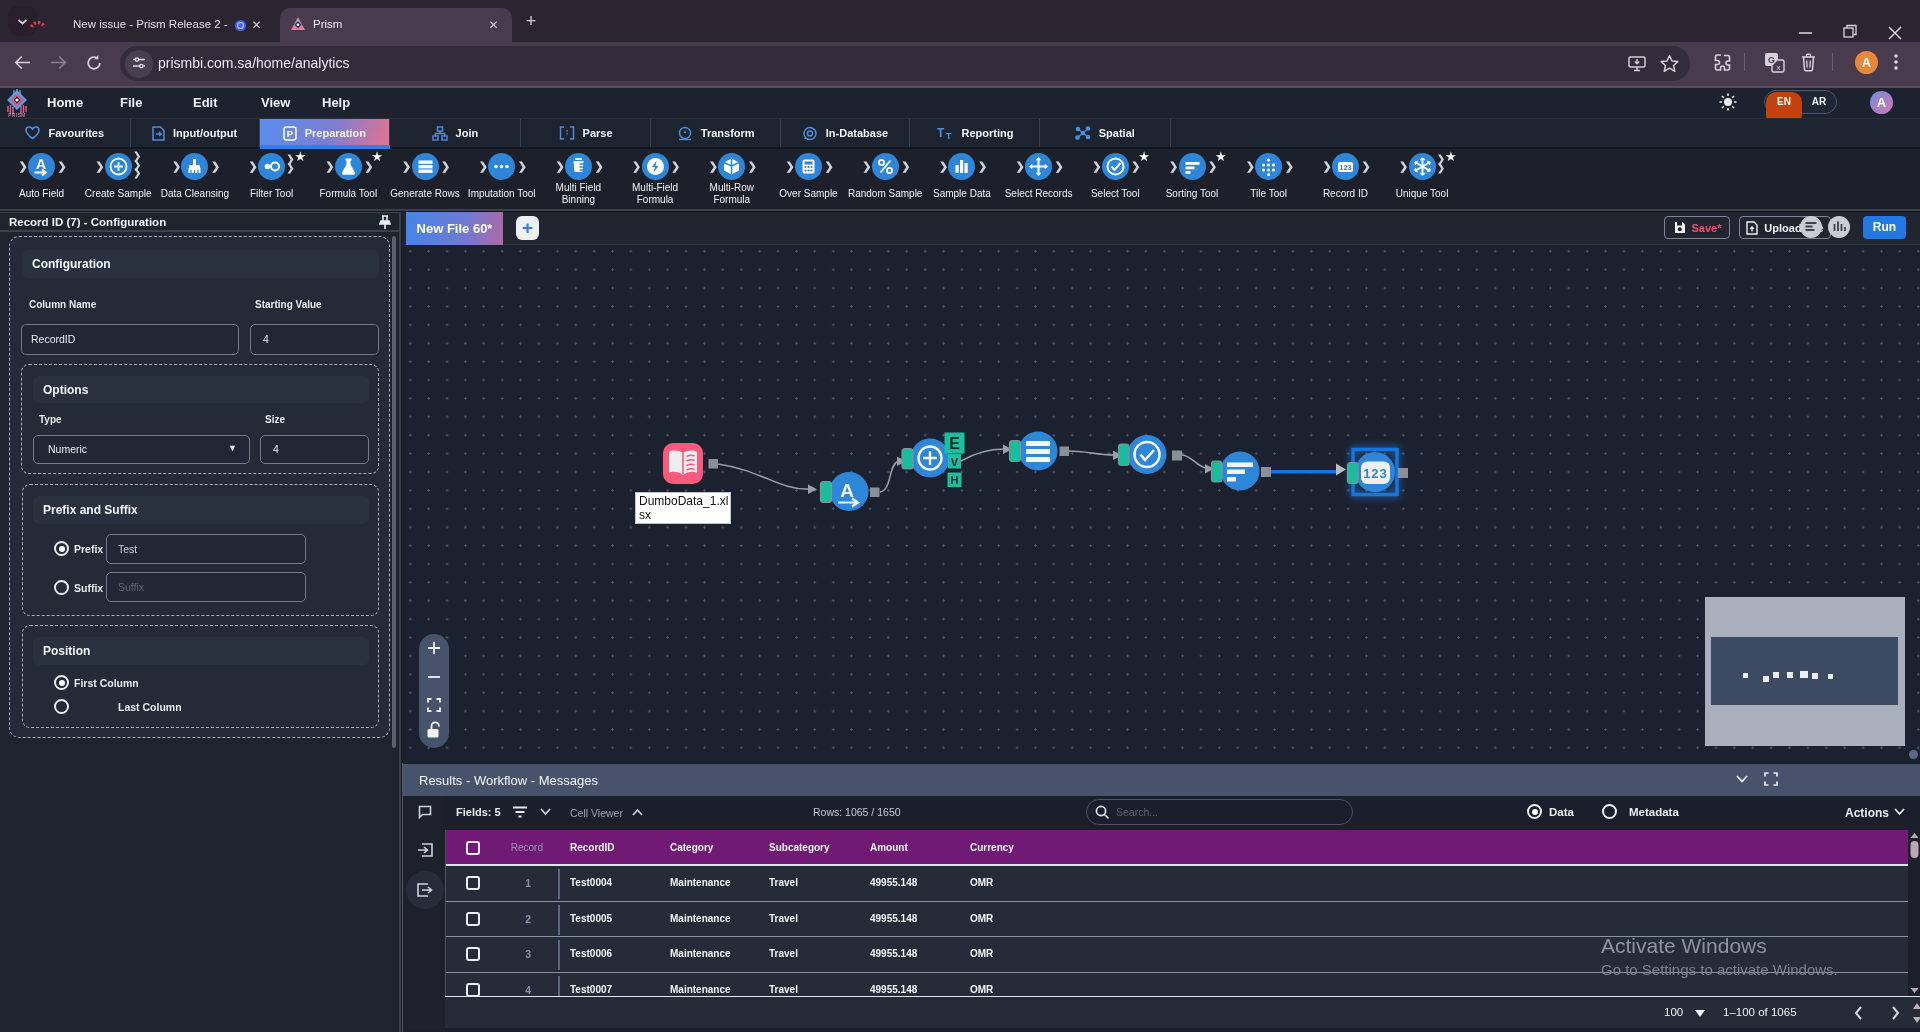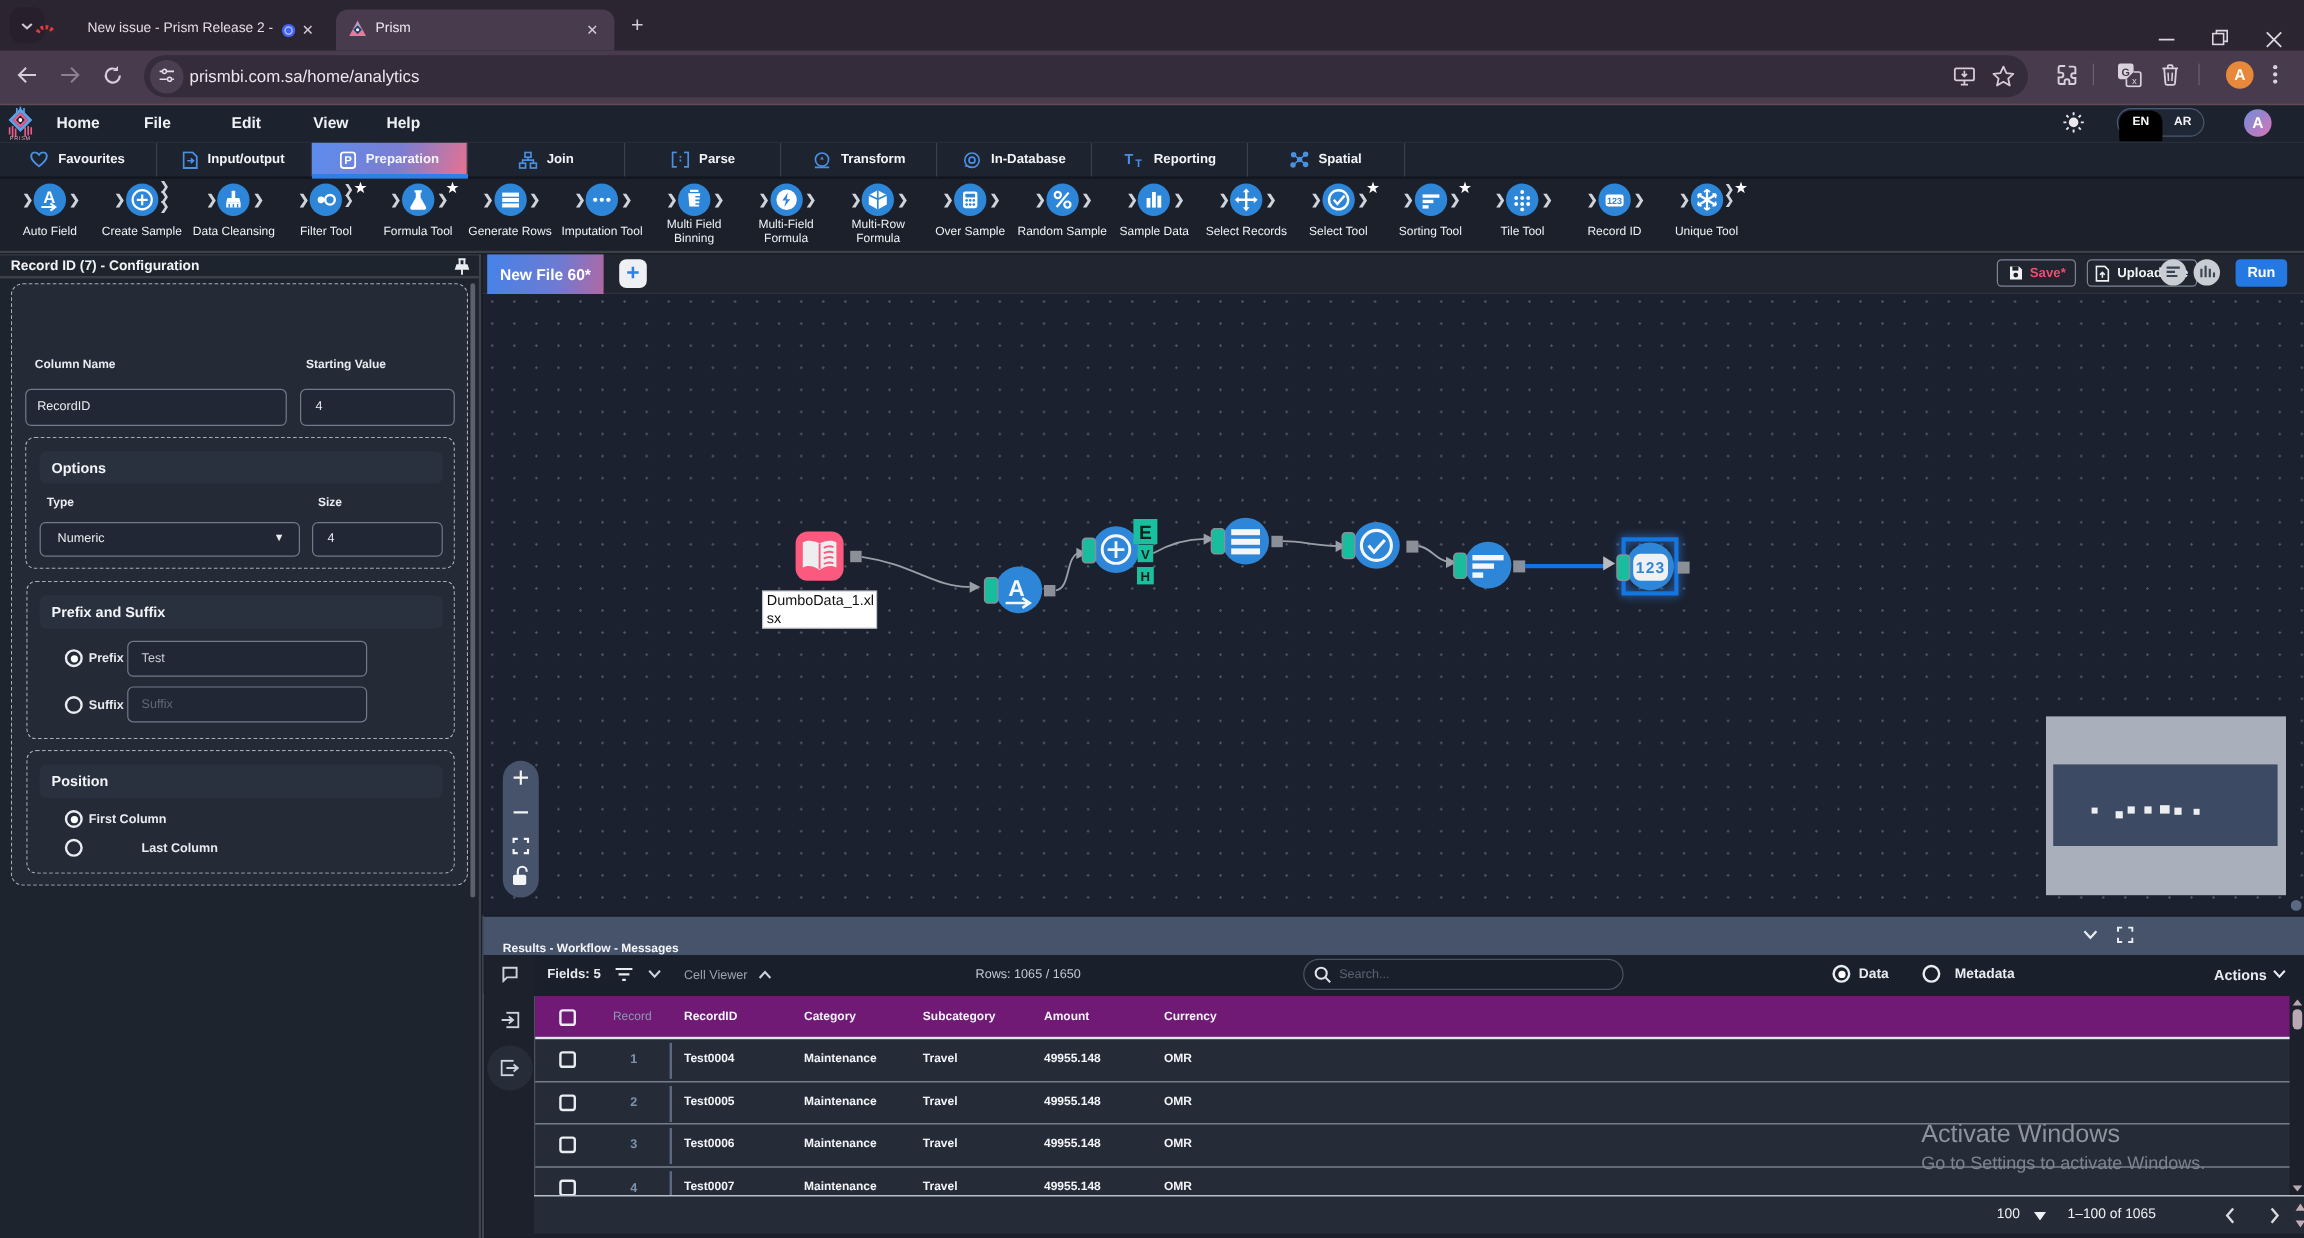--- a/index.html
+++ b/index.html
@@ -192,21 +192,21 @@
   <div class="menu" style="left:193px;">Edit</div>
   <div class="menu" style="left:261px;">View</div>
   <div class="menu" style="left:322px;">Help</div>
   <svg class="abs" style="left:1719px;top:5px" width="18" height="18" viewBox="0 0 18 18">
       <circle cx="9" cy="9" r="4" fill="#e9e9eb"></circle>
       <g stroke="#e9e9eb" stroke-width="1.6">
         <path d="M9 0.5 v2.5 M9 15 v2.5 M0.5 9 h2.5 M15 9 h2.5 M3 3 l1.8 1.8 M13.2 13.2 l1.8 1.8 M15 3 l-1.8 1.8 M4.8 13.2 L3 15"></path>
       </g>
     </svg>
   <div class="abs" style="left:1764px;top:2px;width:73px;height:24px;border:1.5px solid #4a5870;border-radius:12px;background:#1f2734;"></div>
-  <div class="abs" style="left:1766px;top:4px;width:36px;height:33px;border-radius:10px;background:#000000;color:#fff;font-size:10px;font-weight:bold;text-align:center;line-height:20px;">EN</div>
+  <div class="abs" style="left:1766px;top:4px;width:36px;height:33px;border-radius:10px;background:#c2410c;color:#fff;font-size:10px;font-weight:bold;text-align:center;line-height:20px;">EN</div>
   <div class="abs" style="left:1808px;top:4px;width:22px;height:20px;color:#f0f2f5;font-size:10px;font-weight:bold;text-align:center;line-height:20px;">AR</div>
   <div class="abs" style="left:1870px;top:3px;width:23px;height:23px;border-radius:50%;background:linear-gradient(135deg,#6f8fd8,#d873b8);color:#fff;font-size:13px;font-weight:bold;text-align:center;line-height:23px;">A</div>
 </div>
 
 <div id="ribbon">
     <div class="rtab" style="left: 0px; width: 130.6px;">
       <svg width="15" height="14" viewBox="0 0 15 14">
         <path d="M7.5 12.5 C2 8.5 1 6 1 4.2 C1 2.4 2.4 1 4.1 1 C5.5 1 6.8 1.9 7.5 3 C8.2 1.9 9.5 1 10.9 1 C12.6 1 14 2.4 14 4.2 C14 6 13 8.5 7.5 12.5 Z" fill="none" stroke="#4a8fe0" stroke-width="1.6"></path>
       </svg>
       <span>Favourites</span>
@@ -539,20 +539,21 @@
     </div>
   </div>
 
 <div id="leftpanel">
   <div id="lp-head">Record ID (7) - Configuration
     <svg class="abs" style="left:378px;top:2px" width="14" height="15" viewBox="0 0 14 15">
         <path d="M4 1 h6 M5 1 v5 M9 1 v5 M3 6 h8 l1 3 H2 Z M7 9 v5" stroke="#e9edf2" stroke-width="1.6" fill="#e9edf2"></path>
       </svg>
   </div>
   <div id="lp-outer"></div>
+  <div class="sechead" style="left:22px;top:37px;width:357px;height:28px;">Configuration</div>
   <div class="flabel" style="left:29px;top:86px;">Column Name</div>
   <div class="flabel" style="left:255px;top:86px;">Starting Value</div>
   <div class="finput" style="left:21px;top:111px;width:218px;height:31px;line-height:29px;padding-left:9px;">RecordID</div>
   <div class="finput" style="left:250px;top:111px;width:129px;height:31px;line-height:29px;padding-left:12px;">4</div>
   <div class="dashbox" style="left:21px;top:151px;width:358px;height:110px;"></div>
   <div class="sechead" style="left:33px;top:163px;width:336px;height:27px;">Options</div>
   <div class="flabel" style="left:39px;top:201px;">Type</div>
   <div class="flabel" style="left:265px;top:201px;">Size</div>
   <div class="finput" style="left:33px;top:222px;width:217px;height:29px;line-height:27px;padding-left:14px;">Numeric<span style="position:absolute;right:12px;top:-1px;font-size:9px;">▼</span></div>
   <div class="finput" style="left:260px;top:222px;width:109px;height:29px;line-height:27px;padding-left:12px;">4</div>
@@ -710,21 +711,21 @@
           <rect x="107" y="76" width="6" height="6"></rect>
           <rect x="123" y="77" width="5" height="5"></rect>
     </g>
       </svg>
   </div>
   <div class="abs" style="left:1507px;top:538px;width:9px;height:9px;border-radius:50%;background:#5a6a85;"></div>
 </div>
 
 <div id="results">
   <div id="res-head">
-    <div class="abs" style="left:16px;top:9px;font-size:10px;font-weight:bold;margin-top:12px;">Results - Workflow - Messages</div>
+    <div class="abs" style="left:16px;top:9px;font-size:13px;font-weight:normal;">Results - Workflow - Messages</div>
     <svg class="abs" style="left:1333px;top:11px" width="12" height="8" viewBox="0 0 12 8">
         <path d="M1 1 L6 6.5 L11 1" stroke="#e8ecf0" stroke-width="1.8" fill="none"></path>
       </svg>
     <svg class="abs" style="left:1361px;top:8px" width="14" height="14" viewBox="0 0 14 14">
         <g stroke="#e8ecf0" stroke-width="1.7" fill="none">
           <path d="M1 4.5 V1 h3.5 M9.5 1 H13 v3.5 M13 9.5 V13 h-3.5 M4.5 13 H1 V9.5"></path>
         </g>
       </svg>
     <div id="gotoviz">Go to Visualization</div>
   </div>

